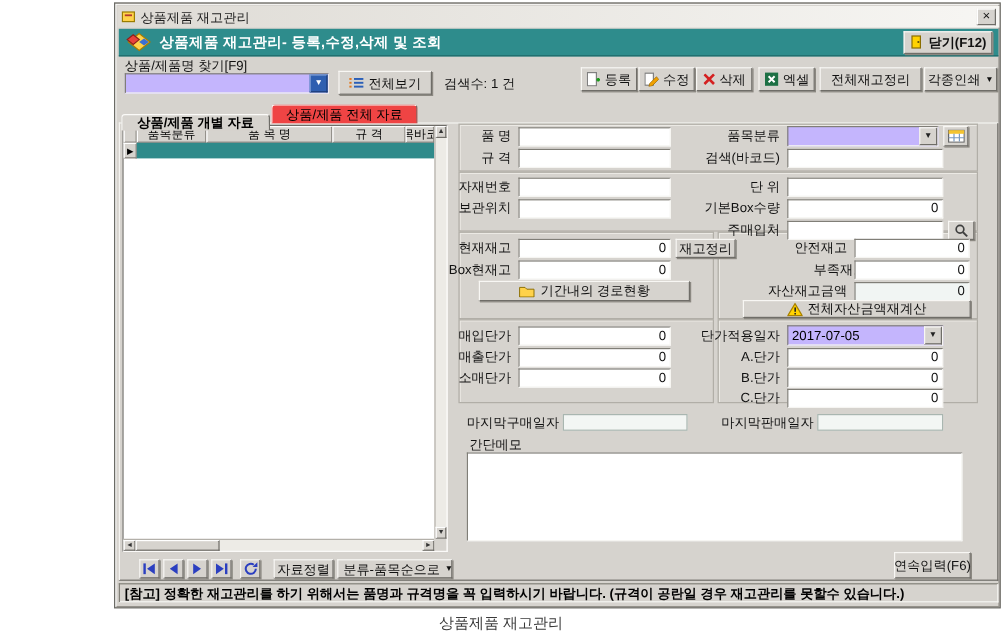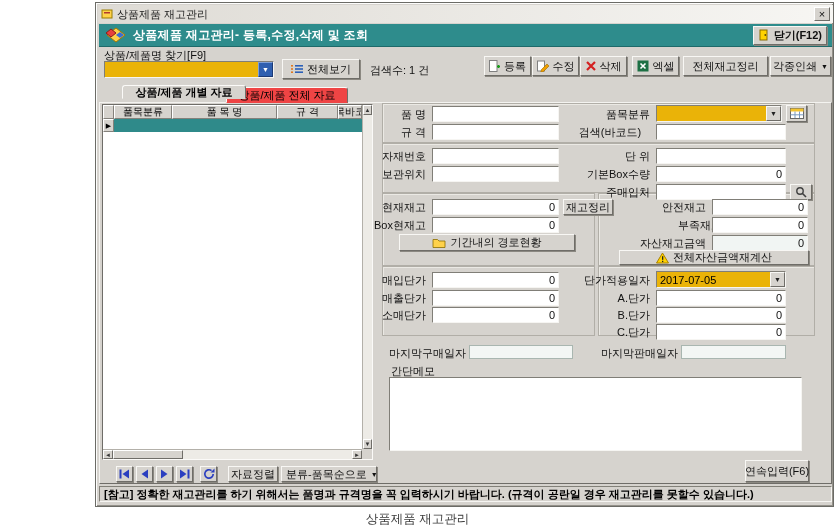--- a/index.html
+++ b/index.html
@@ -25,21 +25,21 @@
 
   .lbl { position:absolute; font-size:11px; line-height:14px; white-space:nowrap; color:#111; }
   .lbl.r { text-align:right; }
 
   .tb { position:absolute; height:16px; background:#fff; border:1px solid; border-color:#807e77 #f6f5f2 #f6f5f2 #807e77;
         font:11px "Liberation Sans",sans-serif; padding:0 3px; color:#111; }
   .tb.num { text-align:right; }
   .tb.ro { background:#f1f5f3; }
   .flat { position:absolute; height:14px; background:#f3f6f4; border:1px solid #a9b6b0; font:11px "Liberation Sans",sans-serif; padding:0 3px; }
 
-  .combo { position:absolute; display:flex; height:17px; background:#eab308; border:1px solid; border-color:#807e77 #f6f5f2 #f6f5f2 #807e77;gap:45px; }
+  .combo { position:absolute; display:flex; height:17px; background:#c4b5fd; border:1px solid; border-color:#807e77 #f6f5f2 #f6f5f2 #807e77;gap:45px; }
   .combo input { flex:1; min-width:0; border:0; outline:0; font:11px "Liberation Sans",sans-serif; padding:0 3px; background:transparent; }
   .cbtn { width:15px; background:#d6d3ce; border:1px solid; border-color:#f8f7f4 #6f6d68 #6f6d68 #f8f7f4;
           display:flex; align-items:center; justify-content:center; font-size:7px; color:#222; }
   .cbtn.blue { background:#2f5fb0; color:#fff; border-color:#7f9fd6 #1c3a75 #1c3a75 #7f9fd6; }
 
   .tab { position:absolute; display:flex; align-items:center; justify-content:center; font-size:11px;
          border:1px solid; border-color:#fbfaf8 #6f6d68 transparent #fbfaf8; border-radius:3px 3px 0 0; }
   .tab.active { background:#d6d3ce; z-index:5; font-weight:bold; }
   .tab.inactive { background:#ef4444; }
 
@@ -173,21 +173,21 @@
   </button>
   <button class="btn" style="left:587px; top:53px; width:85px; height:20px;">
     <span>전체재고정리</span>
   </button>
   <button class="btn" style="left:674px; top:53px; width:61px; height:20px;">
     <span>각종인쇄</span>
     <span style="font-size:7px;">▼</span>
   </button>
 
   <div class="panel"></div>
-  <div class="tab active" style="left:5px; top:82px; width:124px; height:14px;margin-left:21px;">상품/제품 개별 자료</div>
+  <div class="tab active" style="left:5px; top:92px; width:124px; height:14px;">상품/제품 개별 자료</div>
   <div class="tab inactive" style="left:130px; top:84px; width:122px; height:16px;">상품/제품 전체 자료</div>
 
   <div class="grid">
     <div class="ghead">
       <div class="gh" style="width:11px;"></div>
       <div class="gh" style="width:58px;">품목분류</div>
       <div class="gh" style="width:105px;">품 목 명</div>
       <div class="gh" style="width:61px;">규 격</div>
       <div class="gh" style="flex:1;">품목바코드</div>
     </div>
@@ -262,21 +262,21 @@
   <button class="btn" style="left:690px; top:102px; width:21px; height:17px; padding:0;">
     <svg width="14" height="11">
         <rect x="0.5" y="0.5" width="13" height="10" fill="#fff" stroke="#666"></rect>
         <rect x="0.5" y="0.5" width="13" height="3" fill="#f4c430"></rect>
         <path d="M5 3.5V10M9.5 3.5V10M0.5 6.8h13" stroke="#7a9ac0" stroke-width="1"></path>
       </svg>
   </button>
 
   <span class="lbl r" style="left:250px; top:122px; width:80px;">규 격</span>
   <input class="tb" style="left: 336px; top: 121px; width: 127px;" value="">
-  <span class="lbl r" style="left:474px; top:122px; width:80px;text-align:center;">검색(바코드)</span>
+  <span class="lbl r" style="left:474px; top:122px; width:80px;">검색(바코드)</span>
   <input class="tb" style="left: 560px; top: 121px; width: 130px;" value="">
 
   <span class="lbl r" style="left:250px; top:146px; width:80px;">자재번호</span>
   <input class="tb" style="left: 336px; top: 145px; width: 127px;" value="">
   <span class="lbl r" style="left:474px; top:146px; width:80px;">단 위</span>
   <input class="tb" style="left: 560px; top: 145px; width: 130px;" value="">
 
   <span class="lbl r" style="left:250px; top:164px; width:80px;">보관위치</span>
   <input class="tb" style="left: 336px; top: 163px; width: 127px;" value="">
   <span class="lbl r" style="left:474px; top:164px; width:80px;">기본Box수량</span>

